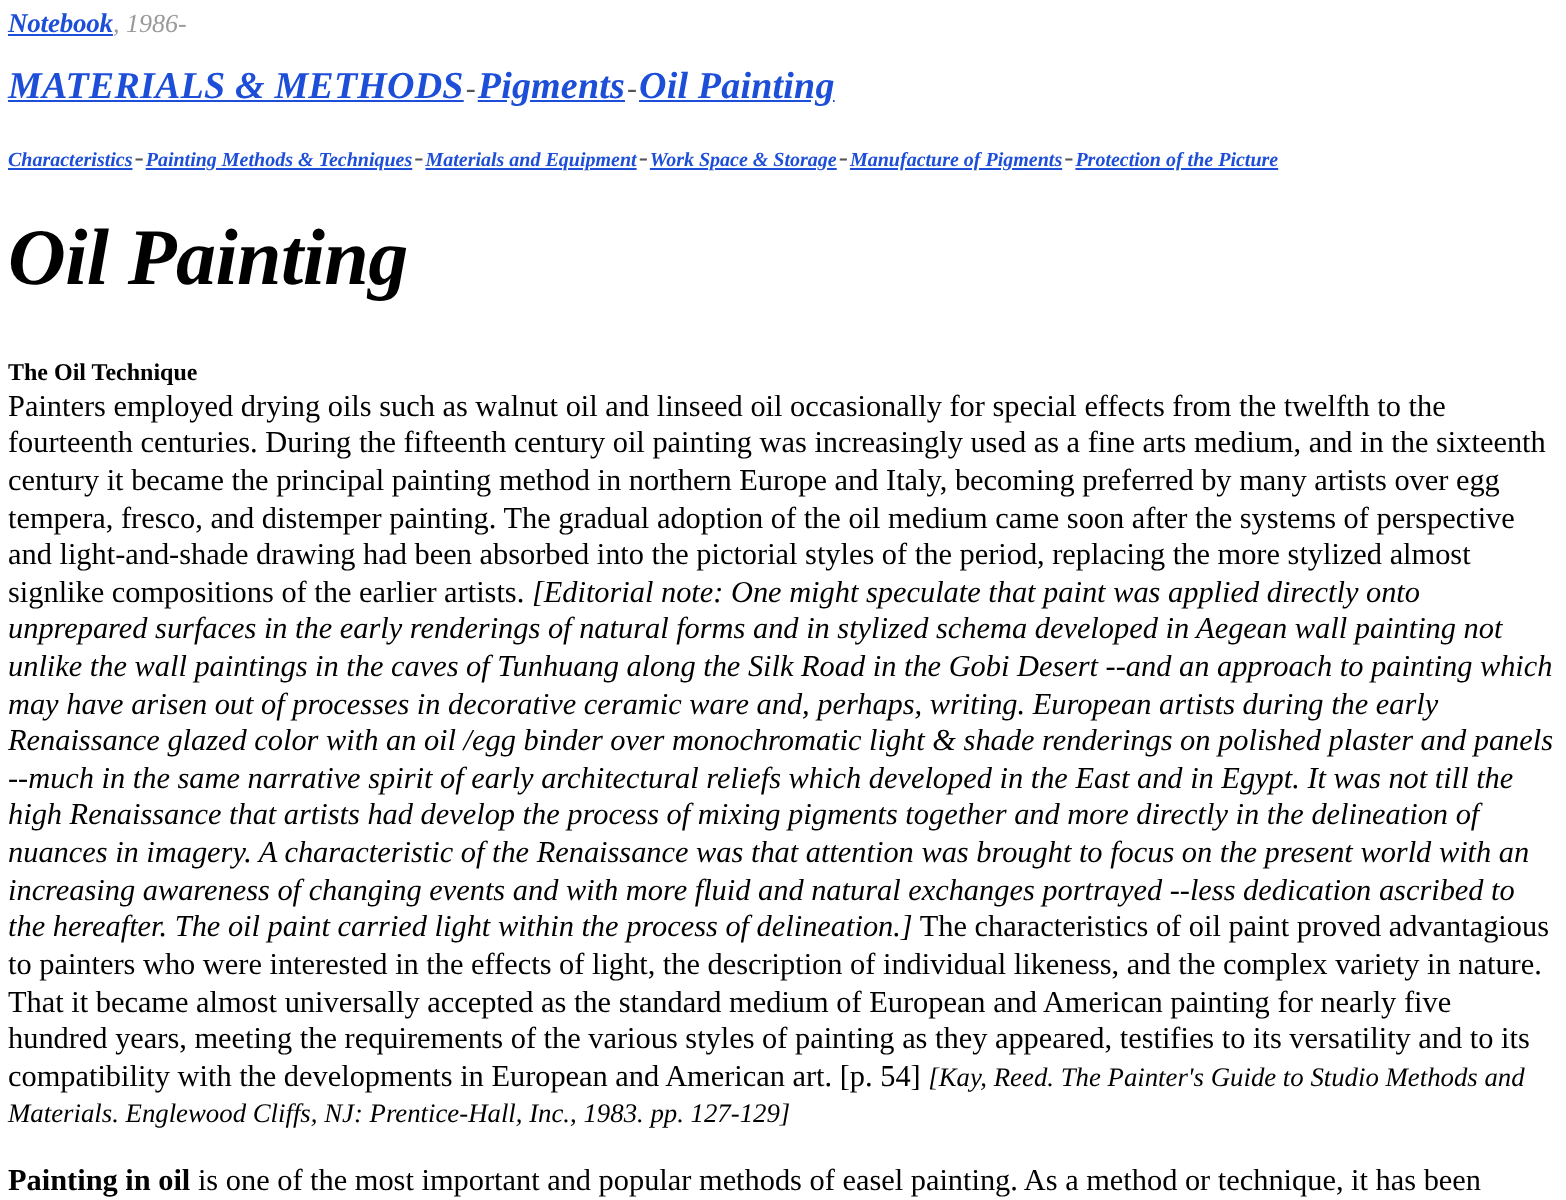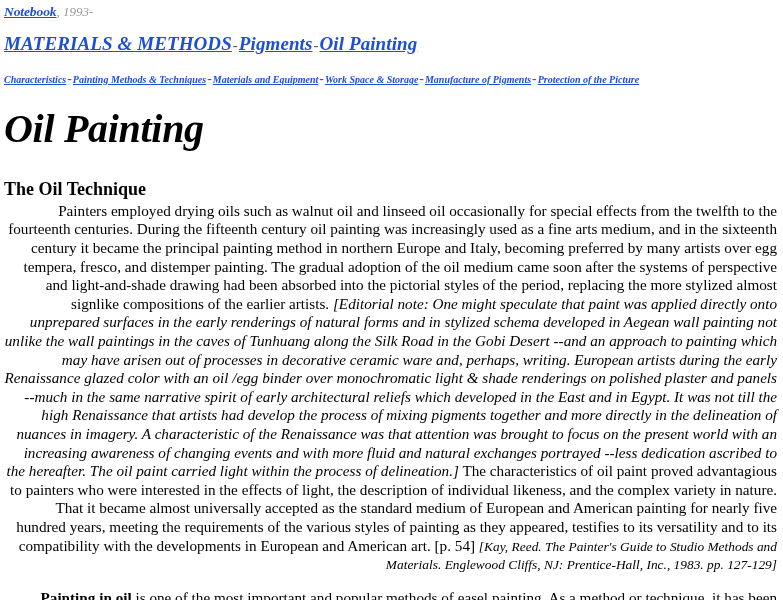--- a/index.html
+++ b/index.html
@@ -77,47 +77,47 @@
     font-weight: bold;
     font-size: 40px;
     line-height: 1;
     margin: 22px 0 30px 0;
     letter-spacing: -0.3px;
   }
 
   
   h2.section-head {
     font-family: "Liberation Serif", "DejaVu Serif", serif;
-    font-size: 18px;
+    font-size: 12px;
     font-weight: bold;
     margin: 0 0 1px 0;
     line-height: 1.2;
   }
 
   
   p.body {
     margin: 0 0 15px 0;
     font-size: 15.2px;
     line-height: 1.225;
-    text-align: right;
+    text-align: left;
   }
   .ital { font-style: italic; }
   .cite {
     font-style: italic;
     font-size: 13.4px;
   }
   .lead-bold { font-weight: bold; }
 </style>
 </head>
 <body>
 
 <div class="page">
 
   <div class="notebook-line">
-    <a href="#" class="nb-link">Notebook</a><span class="nb-date">, 1993-</span>
+    <a href="#" class="nb-link">Notebook</a><span class="nb-date">, 1986-</span>
   </div>
 
   <div class="navrow primary">
     <a href="#" class="nav-link">MATERIALS &amp; METHODS</a><span class="sep">-</span><a href="#" class="nav-link">Pigments</a><span class="sep">-</span><a href="#" class="nav-link">Oil Painting</a>
   </div>
 
   <div class="navrow secondary">
     <a href="#" class="sub-link">Characteristics</a><span class="sep">-</span><a href="#" class="sub-link">Painting Methods &amp; Techniques</a><span class="sep">-</span><a href="#" class="sub-link">Materials and Equipment</a><span class="sep">-</span><a href="#" class="sub-link">Work Space &amp; Storage</a><span class="sep">-</span><a href="#" class="sub-link">Manufacture of Pigments</a><span class="sep">-</span><a href="#" class="sub-link">Protection of the Picture</a>
   </div>
 

